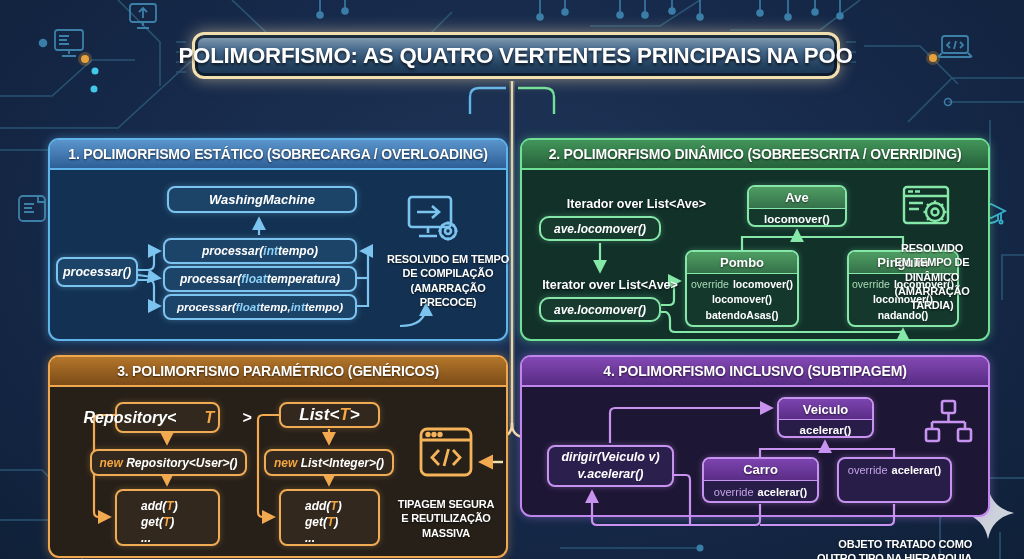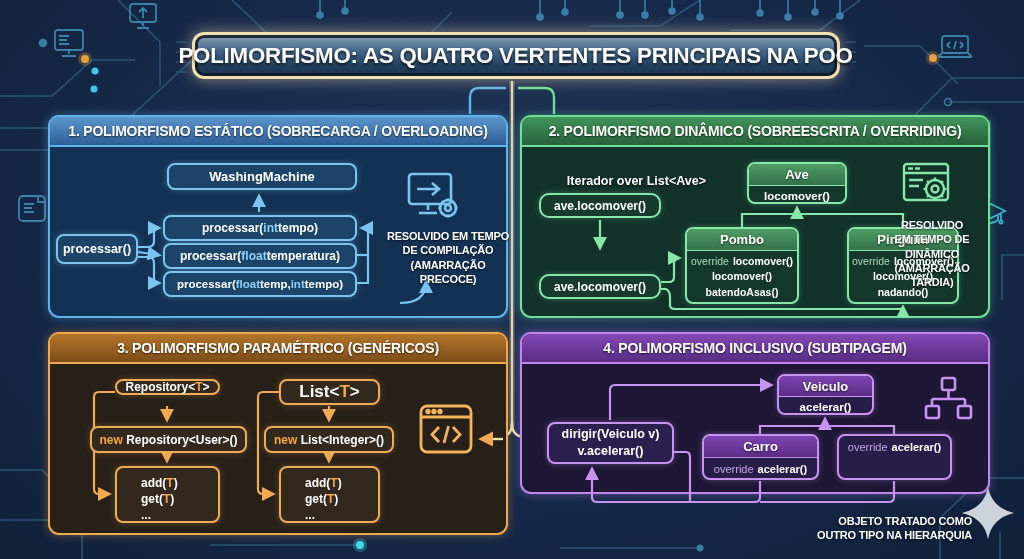--- a/index.html
+++ b/index.html
@@ -20,42 +20,42 @@
     background:linear-gradient(180deg,#8ba3b6 0%,#44678a 38%,#22405f 75%,#1b3450 100%);
     box-shadow:0 0 16px rgba(242,223,174,.55), inset 0 0 0 3px rgba(10,24,40,.85);
     display:flex;align-items:center;justify-content:center;
   }
   .title-banner h1{
     margin:0;color:#fff;font-size:22.5px;font-weight:800;letter-spacing:-.2px;
     text-shadow:0 2px 3px rgba(0,0,0,.7);white-space:nowrap;transform:scaleX(.99);
   }
 
   
-  .panel{position:absolute;border-radius:11px;box-sizing:border-box;}
+  .panel{position:absolute;border-radius:11px;box-sizing:border-box;margin-top:23px;}
   .panel .hd{
     height:28px;border-radius:8px 8px 0 0;display:flex;align-items:center;justify-content:center;
     color:#fff;font-weight:800;font-size:14px;letter-spacing:-.2px;
     text-shadow:0 1px 2px rgba(0,0,0,.65);white-space:nowrap;
   }
   .panel .bd{position:absolute;left:0;right:0;top:28px;bottom:0;border-radius:0 0 9px 9px;}
 
   .p1{left:48px;top:115px;width:460px;height:203px;border:2.5px solid #5fb4ea;background:#133253;box-shadow:0 0 10px rgba(95,180,234,.45);}
   .p1 .hd{background:linear-gradient(180deg,#5a95cc,#2e5f97);border-bottom:2px solid #5fb4ea;}
   .p2{left:520px;top:115px;width:470px;height:203px;border:2.5px solid #6fe096;background:#113129;box-shadow:0 0 10px rgba(111,224,150,.4);}
   .p2 .hd{background:linear-gradient(180deg,#42955a,#26613a);border-bottom:2px solid #6fe096;}
   .p3{left:48px;top:332px;width:460px;height:203px;border:2.5px solid #f0a84e;background:#272019;box-shadow:0 0 10px rgba(240,168,78,.4);}
   .p3 .hd{background:linear-gradient(180deg,#b3762a,#7c4c18;);background:linear-gradient(180deg,#b3762a,#7c4c18);border-bottom:2px solid #f0a84e;}
   .p4{left:520px;top:332px;width:470px;height:162px;border:2.5px solid #c186ee;background:#1d1634;box-shadow:0 0 10px rgba(193,134,238,.4);}
   .p4 .hd{background:linear-gradient(180deg,#8348b4,#582c84);border-bottom:2px solid #c186ee;}
 
   
   .box{
     position:absolute;box-sizing:border-box;border-radius:8px;
     display:flex;align-items:center;justify-content:center;
-    color:#fff;font-weight:700;white-space:nowrap;
+    color:#fff;font-weight:700;white-space:nowrap;font-style:italic;
   }
   .b-blue{background:#1c4368;border:2px solid #7cc4f0;box-shadow:0 0 6px rgba(124,196,240,.35);}
   .b-green{background:#173a2e;border:2px solid #86e8a8;box-shadow:0 0 6px rgba(134,232,168,.3);}
   .b-orange{background:#33281d;border:2px solid #f0ab55;box-shadow:0 0 6px rgba(240,171,85,.3);}
   .b-purple{background:#2b1f4e;border:2px solid #c893f0;box-shadow:0 0 6px rgba(200,147,240,.35);}
 
   .kw-blue{color:#8fd2f8;}
   .kw-orange{color:#f5a743;}
   .ov{font-weight:400;margin-right:4px;}
   .p2 .ov{color:#a9dcb8;}
@@ -283,20 +283,21 @@
           <path d="M139,165 L147,165 Q152,165 152,160 L152,146 Q152,141 157,141" marker-end="url(#aG)"></path>
           <path d="M139,172 L144,172 Q148,174 148,180 L148,188 Q148,192 153,192 L376,192 Q381,192 381,190" marker-end="url(#aG)"></path>
         </g>
       </svg>
 
       <div class="lbl" style="left:8px;top:29px;width:176px;text-align:right;">Iterador over List&lt;Ave&gt;</div>
       <div class="box b-green" style="left:17px;top:48px;width:122px;height:25px;font-size:12px;border-radius:10px;">
         <span>ave.locomover()</span>
       </div>
 
+      <div class="lbl" style="left:0px;top:110px;width:176px;">Iterator over List&lt;Ave&gt;</div>
       <div class="box b-green" style="left:17px;top:129px;width:122px;height:25px;font-size:12px;border-radius:10px;">
         <span>ave.locomover()</span>
       </div>
 
       <div class="cls cls-green" style="left:225px;top:17px;width:100px;height:42px;">
         <div class="ch" style="height:21px;">Ave</div>
         <div class="cb" style="height:19px;font-size:11.5px;">
             <span>locomover()</span>
           </div>
       </div>
@@ -353,21 +354,21 @@
           <path d="M117,72 L117,86" marker-end="url(#aO)"></path>
           <path d="M117,120 L117,127" marker-end="url(#aO)"></path>
           <path d="M65,58 L49,58 Q44,58 44,63 L44,155 Q44,160 49,160 L59,160" marker-end="url(#aO)"></path>
           <path d="M279,72 L279,86" marker-end="url(#aO)"></path>
           <path d="M279,120 L279,127" marker-end="url(#aO)"></path>
           <path d="M229,58 L213,58 Q208,58 208,63 L208,155 Q208,160 213,160 L223,160" marker-end="url(#aO)"></path>
         </g>
         <path d="M453,105 L431,105" stroke="#f2dfae" stroke-width="2.4" fill="none" marker-end="url(#aO)"></path>
       </svg>
 
-      <div class="box b-orange" style="left:65px;top:17px;width:105px;height:16px;font-size:12px;">
+      <div class="box b-orange" style="left:65px;top:17px;width:105px;height:31px;font-size:16px;gap:28px;">
         <span>Repository&lt;</span>
           <span class="kw-orange">T</span>
           <span>&gt;</span>
       </div>
       <div class="box b-orange" style="left:229px;top:17px;width:101px;height:26px;font-size:17px;">
         <span>List&lt;</span>
           <span class="kw-orange">T</span>
           <span>&gt;</span>
       </div>
 
@@ -394,20 +395,25 @@
       <svg class="abs" style="left:366px;top:38px;" width="60" height="60" viewBox="0 0 60 60">
         <g stroke="#f5b45a" stroke-width="2.8" fill="none">
           <rect x="5" y="6" width="50" height="46" rx="6"></rect>
           <path d="M5,17 h50"></path>
           <circle cx="12" cy="11.5" r="1.3" fill="#f5b45a"></circle>
             <circle cx="18" cy="11.5" r="1.3" fill="#f5b45a"></circle>
             <circle cx="24" cy="11.5" r="1.3" fill="#f5b45a"></circle>
           <path d="M23,27 L16,34.5 L23,42 M37,27 L44,34.5 L37,42 M32.5,26 L28,43"></path>
         </g>
       </svg>
+      <div class="note" style="left:340px;top:112px;width:112px;">
+        <div>TIPAGEM SEGURA</div>
+        <div>E REUTILIZAÇÃO</div>
+        <div>MASSIVA</div>
+      </div>
     </div>
   </section>
 
   <section class="panel p4">
     <div class="hd">4. POLIMORFISMO INCLUSIVO (SUBTIPAGEM)</div>
     <div class="bd">
       <svg class="lay" width="465" height="172" viewBox="0 28 465 172">
         <defs>
           <marker id="aP" viewBox="0 0 10 10" refX="8" refY="5" markerWidth="6.5" markerHeight="6.5" orient="auto-start-reverse">
             <path d="M0,0 L10,5 L0,10 z" fill="#c893f0"></path>

